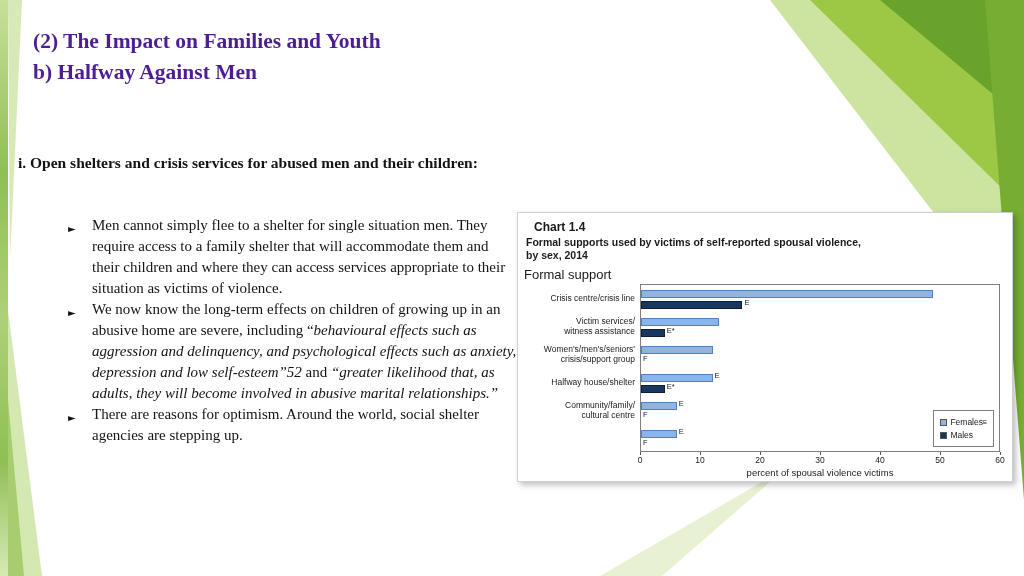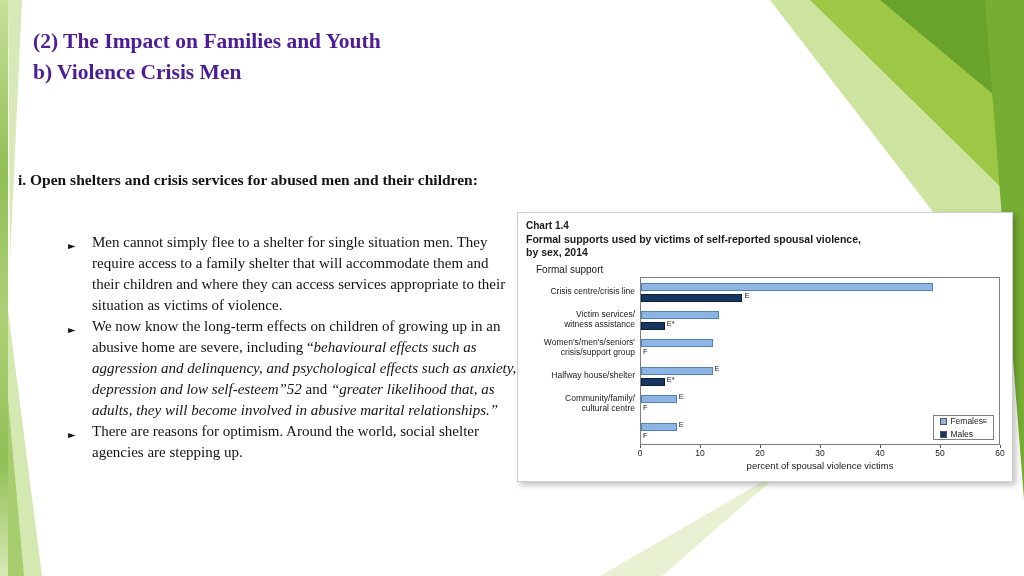--- a/index.html
+++ b/index.html
@@ -4,57 +4,57 @@
 <style>
   html,body{margin:0;padding:0;background:#888;}
   .slide{position:relative;width:1024px;height:576px;background:#ffffff;overflow:hidden;
          font-family:"Liberation Serif", serif;}
   .deco{position:absolute;inset:0;width:100%;height:100%;z-index:0;pointer-events:none;}
   .content{position:relative;z-index:1;}
 
   .title-block{position:absolute;left:33px;top:26px;width:640px;
                color:#4c1d95;font-weight:bold;font-size:21.5px;line-height:1.45;}
   .body-block{position:absolute;left:18px;top:152px;width:500px;color:#141414;
-              font-size:15.5px;line-height:22.5px;margin-top:17px;}
+              font-size:15.5px;line-height:22.5px;}
   .body-heading{font-weight:bold;}
   .intro{}
   .bullets{margin-top:40px;padding-left:50px;font-size:15px;line-height:21px;}
   .bullet{display:flex;}
   .bullet-marker{width:24px;flex:0 0 24px;font-size:10px;padding-top:3px;
                  font-family:"DejaVu Sans", sans-serif;}
   .bullet-text{flex:1;}
   .it{font-style:italic;}
 
   
   .chart-box{position:absolute;left:517px;top:212px;width:496px;height:270px;
              background:#ffffff;border:1px solid #cfcfcf;
              box-shadow:3px 3px 6px rgba(0,0,0,0.25);
              font-family:"Liberation Sans", sans-serif;color:#1a1a1a;box-sizing:border-box;}
-  .chart-label{font-size:10px;font-weight:bold;margin:7px 0 0 8px;}
+  .chart-label{font-size:12px;font-weight:bold;margin:7px 0 0 16px;}
   .chart-title{font-size:10.5px;font-weight:bold;margin:2px 8px 0 8px;line-height:1.25;
                white-space:pre-line;}
-  .group-label{font-size:10px;margin:5px 0 2px 18px;}
+  .group-label{font-size:13px;margin:5px 0 2px 6px;}
   .plot-wrap{display:flex;margin:0 12px 0 4px;}
   .y-labels{width:118px;flex:0 0 118px;display:flex;flex-direction:column;}
   .y-label{height:28px;display:flex;align-items:center;justify-content:flex-end;
            text-align:right;font-size:8.5px;line-height:1.2;white-space:pre-line;
            padding-right:5px;}
   .x-col{flex:1;min-width:0;}
   .plot{position:relative;height:168px;border:1px solid #7f7f7f;box-sizing:border-box;
         background:#fff;}
   .bar-row{height:28px;display:flex;flex-direction:column;justify-content:center;gap:2px;}
   .bar-line{display:flex;align-items:center;height:9px;}
   .bar-fill{height:8px;box-sizing:border-box;border:1px solid #44618c;}
   .bar-note{font-size:7.5px;margin-left:2px;line-height:1;transform:translateY(-2px);}
   .x-ticks{position:relative;height:15px;}
   .tick-mark{position:absolute;top:0;width:1px;height:3px;background:#555;}
   .tick-label{position:absolute;top:3px;transform:translateX(-50%);font-size:8.5px;}
   .x-axis-label{text-align:center;font-size:9.5px;margin-top:0px;}
   .legend{position:absolute;right:5px;bottom:4px;background:#fff;border:1px solid #7f7f7f;
-          padding:0 6px;display:flex;flex-direction:column;gap:3px;font-size:8.5px;}
+          padding:6px 6px;display:flex;flex-direction:column;gap:3px;font-size:8.5px;}
   .legend-item{display:flex;align-items:center;white-space:nowrap;}
   .legend-swatch{width:7px;height:7px;display:inline-block;margin-right:3px;
                  border:1px solid #555;box-sizing:border-box;}
   .legend-sup{font-size:6px;}
 </style>
 </head>
 <body>
 
 <div class="slide">
 
@@ -79,21 +79,21 @@
     <polygon points="770,0 1024,0 1024,330" fill="#cde4a0"></polygon>
     <polygon points="810,0 1024,0 1024,210" fill="#9cc845"></polygon>
     <polygon points="880,0 1024,0 1024,120" fill="#69a32c"></polygon>
     <polygon points="985,0 1024,0 1024,500" fill="#77ad33"></polygon>
   </svg>
 
   <div class="content">
 
     <div class="title-block">
       <div>(2) The Impact on Families and Youth</div>
-      <div>b) Violence Crisis Men</div>
+      <div>b) Halfway Against Men</div>
     </div>
 
     <div class="body-block">
       <div class="body-heading">i.  Open shelters and crisis services for abused men and their children:</div>
 
       <div class="bullets">
         <div class="bullet">
           <span class="bullet-marker">►</span>
           <span class="bullet-text"><span>Men cannot simply flee to a shelter for single situation men. They require access to a family shelter that will accommodate them and their children and where they can access services appropriate to their situation as victims of violence.</span></span>
         </div>

